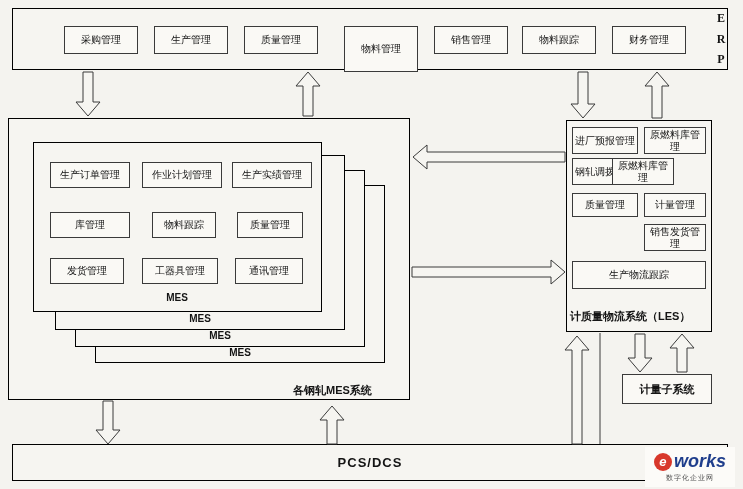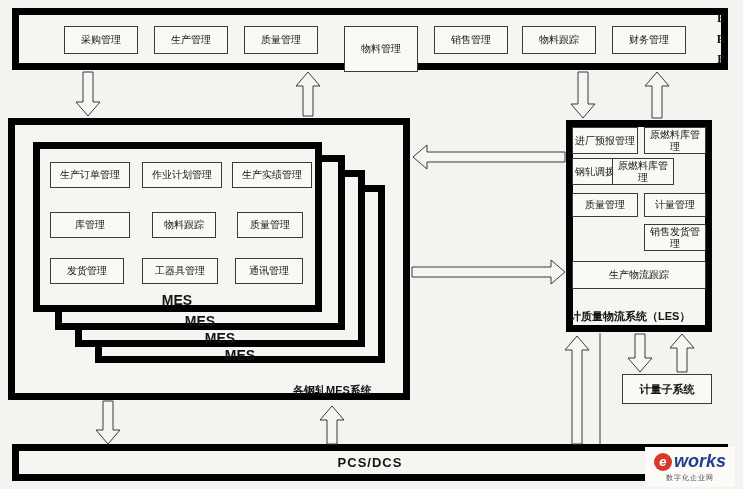--- a/index.html
+++ b/index.html
@@ -1,25 +1,25 @@
 <!DOCTYPE html>
 <html><head>
 <meta charset="utf-8">
 <style>
   * { margin:0; padding:0; box-sizing:border-box; }
   html,body { background:#ffffff; }
   body { font-family:"Liberation Sans","DejaVu Sans",sans-serif; color:#141414; }
   .canvas { position:relative; width:743px; height:489px; background:#f4f3ef; overflow:hidden; }
-  .rect { position:absolute; border:7px solid #000000; background:#f6f5f1; }
+  .rect { position:absolute; border:1px solid #000000; background:#f6f5f1; }
   .node { position:absolute; border:1px solid #3a3a3a; background:#faf9f5;
           display:flex; align-items:center; justify-content:center; text-align:center;
           font-size:10px; line-height:1.15; padding:1px 2px; }
   .bar-label { position:absolute; inset:0; display:flex; align-items:center; justify-content:center;
                font-weight:bold; font-size:13px; letter-spacing:1px; }
-  .mes-tag { position:absolute; transform:translateX(-50%); font-weight:bold; font-size:14px; }
+  .mes-tag { position:absolute; transform:translateX(-50%); font-weight:bold; font-size:10px; }
   .free-label { position:absolute; font-weight:bold; font-size:11px; white-space:nowrap; }
   .erp-vert { position:absolute; left:713px; top:11px; width:16px; height:56px;
               display:flex; flex-direction:column; align-items:center; justify-content:space-between;
               font-weight:bold; font-size:12px; font-family:"Liberation Serif","DejaVu Serif",serif; }
   svg.arrows { position:absolute; left:0; top:0; }
   svg.arrows polygon { fill:#f6f5f1; stroke:#3a3a3a; stroke-width:1; }
   .logo { position:absolute; left:645px; top:447px; width:90px; height:40px; background:#fcfbf8;
           display:flex; flex-direction:column; align-items:center; justify-content:center; gap:1px; }
   .logo-row { display:flex; align-items:center; gap:2px; }
   .logo-e { width:18px; height:18px; border-radius:50%; background:#d8382b; color:#fff;

